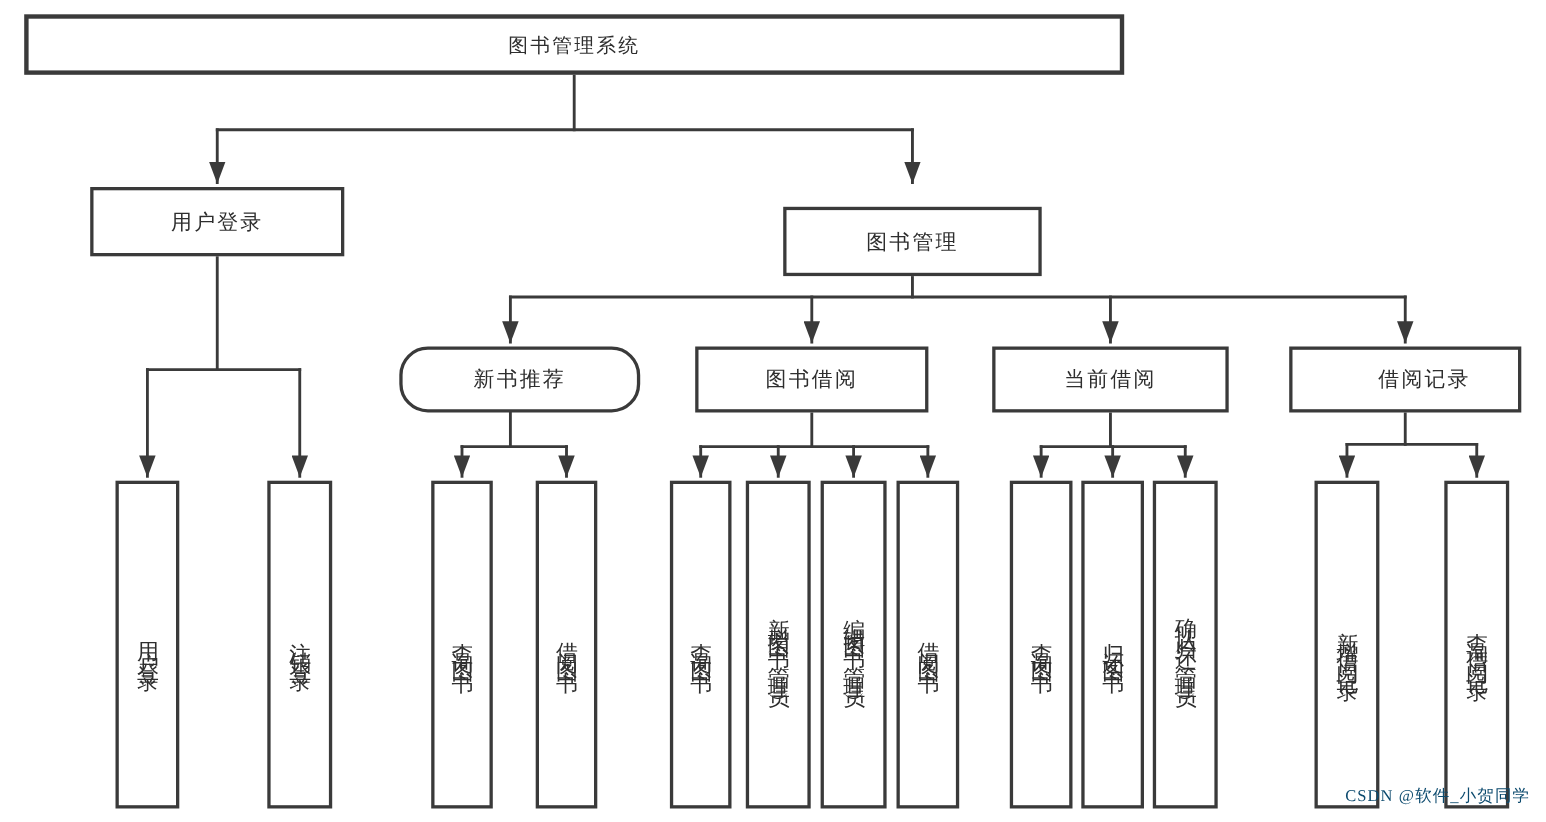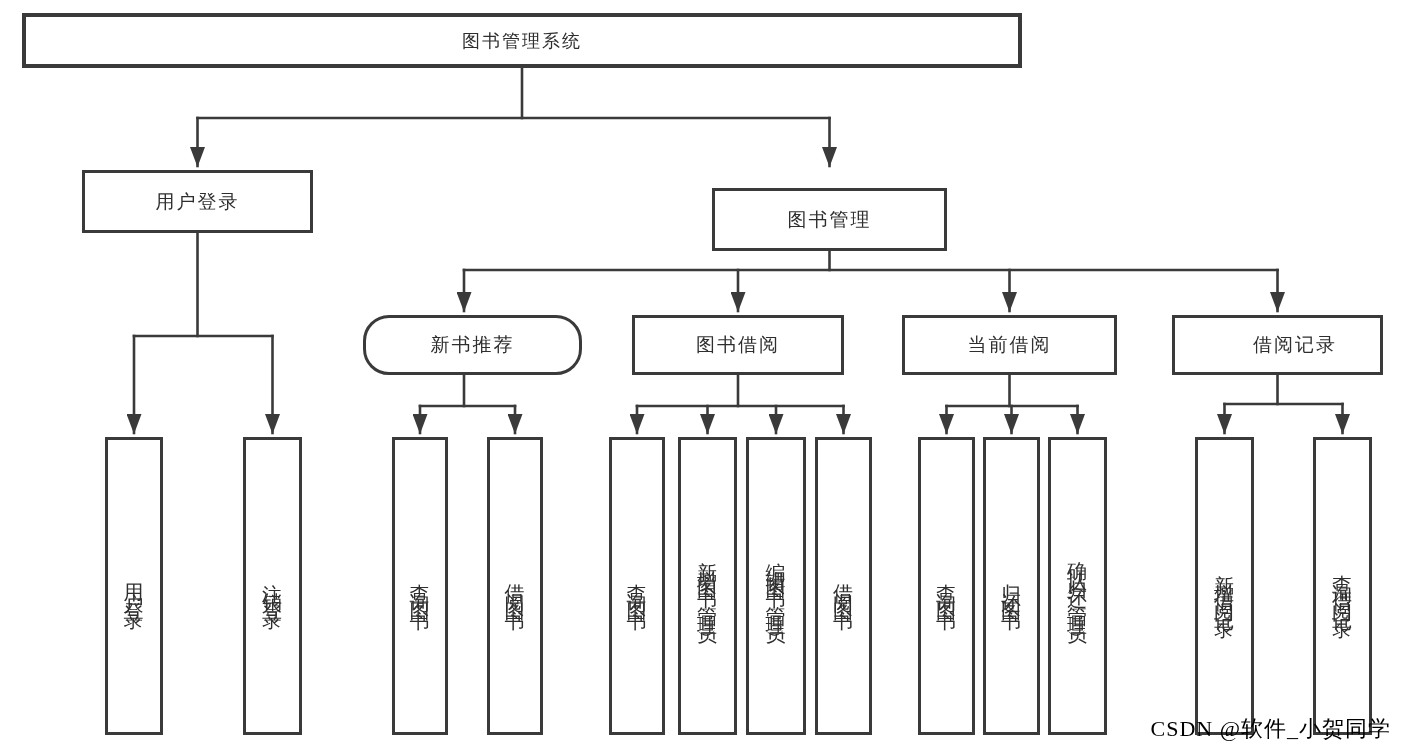--- a/index.html
+++ b/index.html
@@ -33,22 +33,22 @@
     writing-mode: vertical-rl;
     text-orientation: mixed;
     font-size: 20px;
     letter-spacing: 9px;
     line-height: 1;
   }
   .watermark {
     position: absolute;
     top: 714px;
     right: 14px;
-    font-size: 22px;
-    color: #000000;
+    font-size: 15px;
+    color: #0c4a6e;
     letter-spacing: 1px;
     z-index: 5;
     white-space: nowrap;
   }
 </style>
 </head>
 <body>
 
 <div class="canvas">
 

